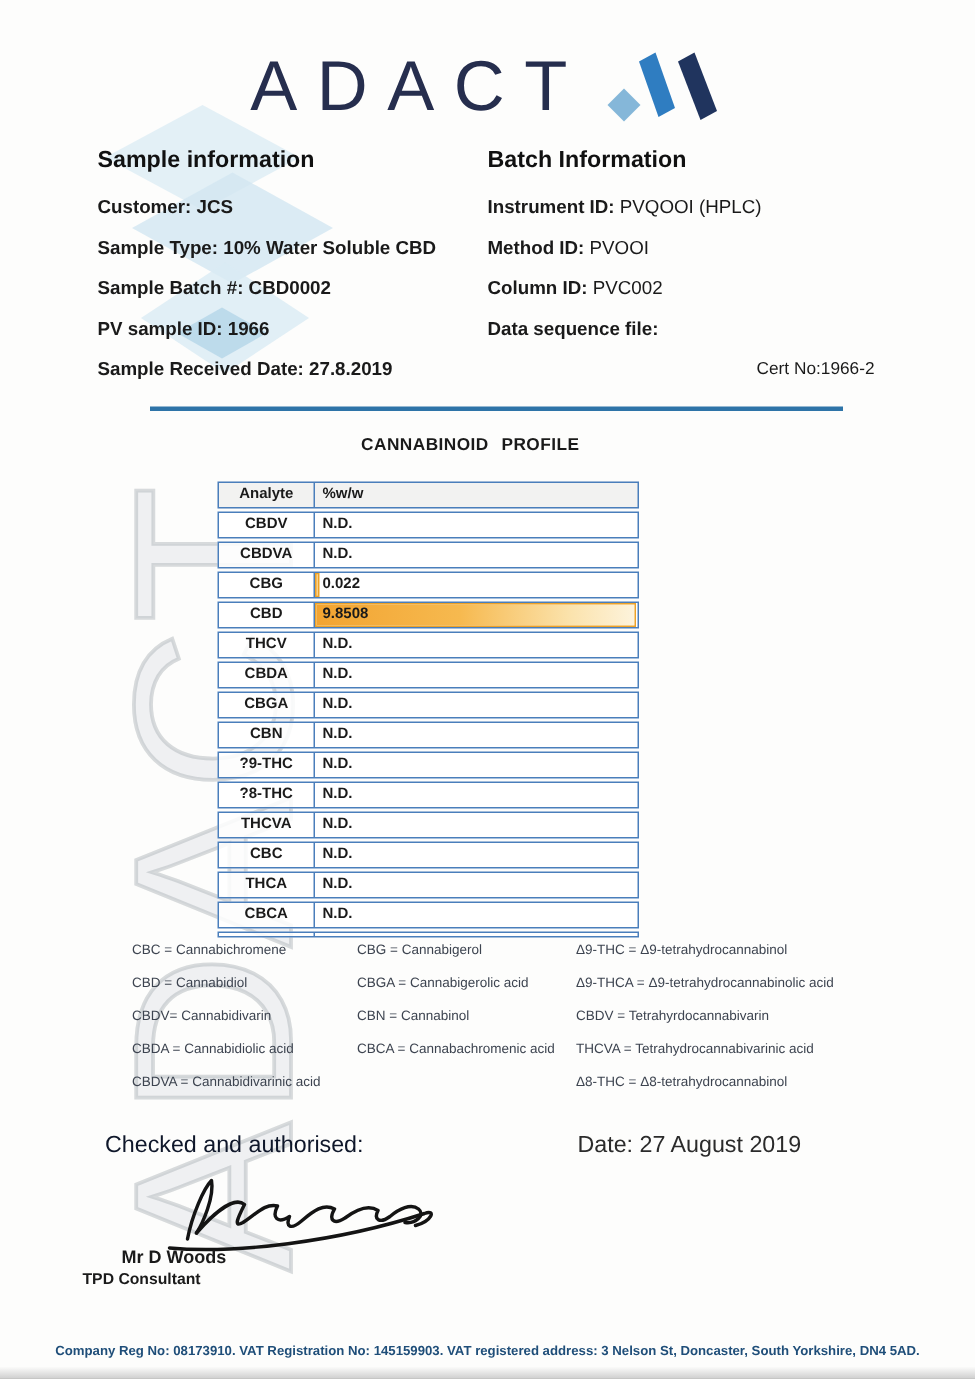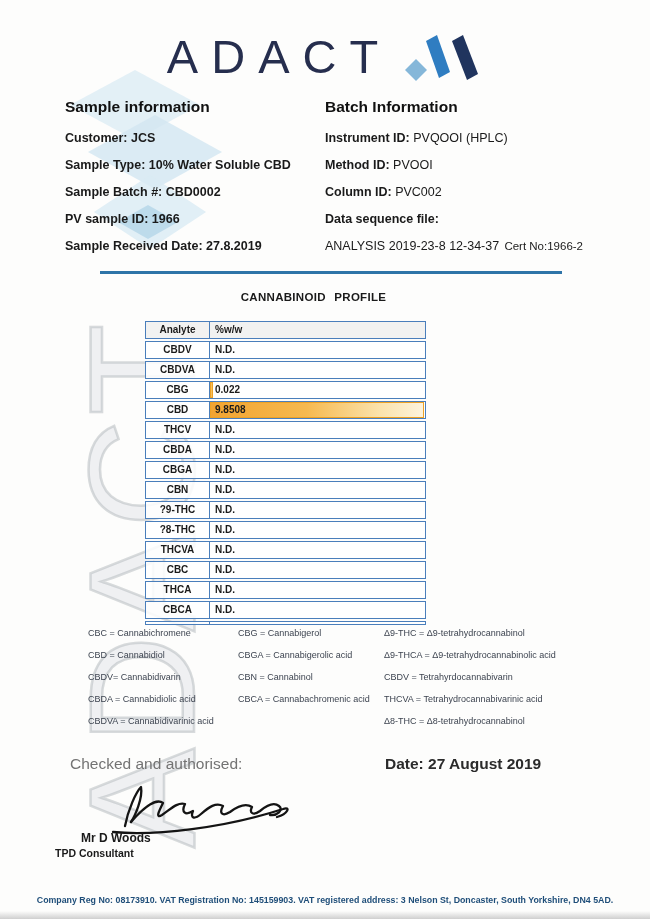--- a/index.html
+++ b/index.html
@@ -45,22 +45,22 @@
         border:1px solid #eda227;box-sizing:border-box;}
   .cell-v .vtext{position:relative;z-index:1;}
 
   
   .legend{position:absolute;left:88px;top:622px;display:flex;z-index:2;}
   .legend-col{font-size:9px;color:#3d4450;line-height:22px;white-space:nowrap;}
   .legend-col:nth-child(1){width:150px;}
   .legend-col:nth-child(2){width:146px;}
 
   
-  .checked-label{position:absolute;left:70px;top:755px;font-size:15.5px;color:#737373;z-index:2;}
-  .date-label{position:absolute;left:385px;top:755px;font-size:15.5px;color:#2b2b2b;z-index:2;font-weight:bold;}
+  .checked-label{position:absolute;left:70px;top:755px;font-size:15.5px;color:#0f172a;z-index:2;}
+  .date-label{position:absolute;left:385px;top:755px;font-size:15.5px;color:#2b2b2b;z-index:2;}
   .signature{position:absolute;left:105px;top:776px;z-index:2;}
   .sig-name{position:absolute;left:55px;top:831px;font-size:12px;font-weight:bold;z-index:2;padding-left:26px;}
   .sig-title{position:absolute;left:55px;top:847px;font-size:10.5px;font-weight:bold;z-index:2;}
 
   
   .footer{position:absolute;left:0;bottom:14px;width:100%;text-align:center;
         font-size:8.8px;font-weight:bold;color:#1f4e79;z-index:2;}
   .page-edge{position:absolute;left:0;bottom:0;width:100%;height:8px;
         background:linear-gradient(#fdfdfc,#cfcfcf);z-index:1;}
 </style>
@@ -98,21 +98,20 @@
       </div>
   </div>
 
   <div class="method-info">
     <div class="info-heading">Batch Information</div>
     <div id="method-lines">
         <div class="method-line"><b>Instrument ID:</b><span> PVQOOI (HPLC)</span></div>
         <div class="method-line"><b>Method ID:</b><span> PVOOI</span></div>
         <div class="method-line"><b>Column ID:</b><span> PVC002</span></div>
         <div class="method-line"><b>Data sequence file:</b><span></span></div>
-        <div class="method-line"><b></b><span>ANALYSIS 2019-23-8 12-34-37</span></div>
       </div>
   </div>
 
   <div class="cert-no">Cert No:1966-2</div>
 
   <div class="rule"></div>
 
   <div class="profile-title">CANNABINOID PROFILE</div>
   <div class="profile-table">
     <div class="t-row header">

